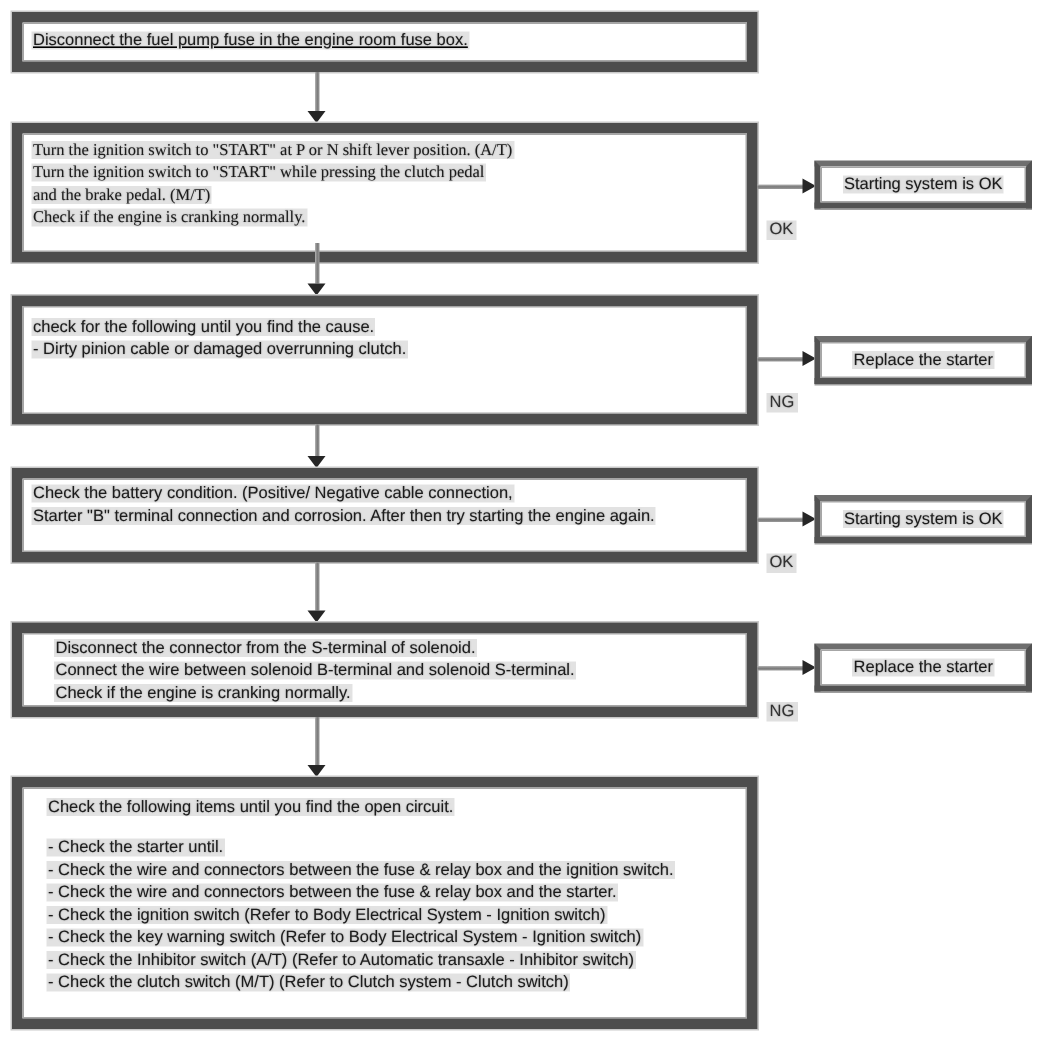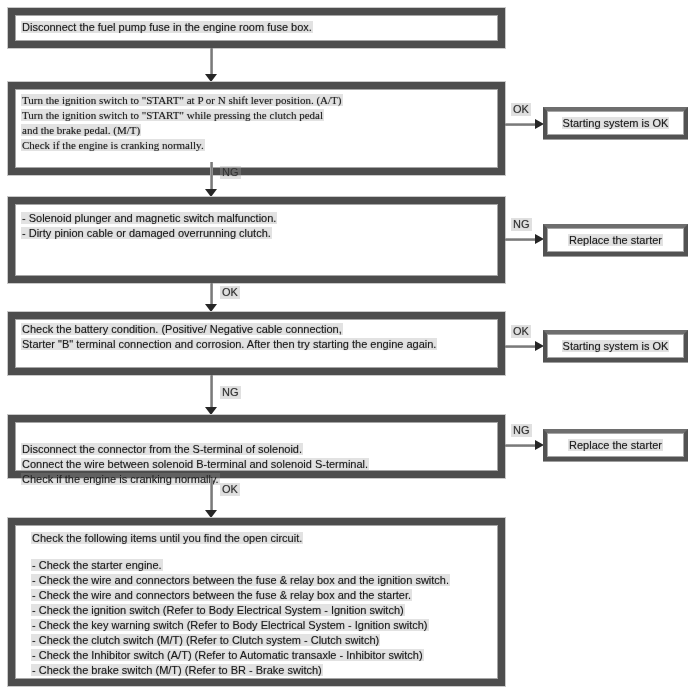--- a/index.html
+++ b/index.html
@@ -81,29 +81,30 @@
     border-left: 9px solid #262626;
   }
   .lbl {
     position: absolute;
     font-size: 11px;
     line-height: 13px;
     color: #323232;
     background: rgba(158,158,158,0.32);
     padding: 0 2px;
     text-shadow: 0 0 1px rgba(105,105,105,0.7);
+    margin-top: 44px;
   }
 </style>
 </head>
 <body>
 
 <div class="canvas">
 
   <div class="step-box" style="top:8px;height:40px;">
-    <div class="step-inner" style="padding-top:5px;">
+    <div class="step-inner" style="padding-top:5px;text-decoration:underline;">
       <div class="tline"><span>Disconnect the fuel pump fuse in the engine room fuse box.</span></div>
     </div>
   </div>
 
   <div class="vline" style="top:48px;height:26px;"></div>
   <div class="varrow" style="top:74px;"></div>
 
   <div class="step-box" style="top:82px;height:93px;font-family:Liberation Serif, serif;">
     <div class="step-inner">
       <div class="tline"><span>Turn the ignition switch to "START" at P or N shift lever position. (A/T)</span></div>
@@ -119,21 +120,21 @@
   <div class="result-box" style="top:107px;">
     <div class="tline"><span>Starting system is OK</span></div>
   </div>
 
   <div class="vline" style="top:162px;height:27px;"></div>
   <div class="varrow" style="top:189px;"></div>
   <div class="lbl" style="left:220px;top:166px;">NG</div>
 
   <div class="step-box" style="top:197px;height:86px;">
     <div class="step-inner" style="padding-top:7px;">
-      <div class="tline"><span>- Solenoid plunger and magnetic switch malfunction.</span></div>
+      <div class="tline"><span>check for the following until you find the cause.</span></div>
       <div class="tline"><span>- Dirty pinion cable or damaged overrunning clutch.</span></div>
     </div>
   </div>
 
   <div class="lbl" style="left:511px;top:218px;">NG</div>
   <div class="hline" style="top:238px;"></div>
   <div class="harrow" style="top:234px;"></div>
   <div class="result-box" style="top:224px;">
     <div class="tline"><span>Replace the starter</span></div>
   </div>
@@ -154,45 +155,44 @@
   <div class="harrow" style="top:341px;"></div>
   <div class="result-box" style="top:330px;">
     <div class="tline"><span>Starting system is OK</span></div>
   </div>
 
   <div class="vline" style="top:375px;height:32px;"></div>
   <div class="varrow" style="top:407px;"></div>
   <div class="lbl" style="left:220px;top:386px;">NG</div>
 
   <div class="step-box" style="top:415px;height:63px;">
-    <div class="step-inner" style="padding-top:20px;">
+    <div class="step-inner" style="padding-top:3px;margin-left:15px;">
       <div class="tline"><span>Disconnect the connector from the S-terminal of solenoid.</span></div>
       <div class="tline"><span>Connect the wire between solenoid B-terminal and solenoid S-terminal.</span></div>
       <div class="tline"><span>Check if the engine is cranking normally.</span></div>
     </div>
   </div>
 
   <div class="lbl" style="left:511px;top:424px;">NG</div>
   <div class="hline" style="top:444px;"></div>
   <div class="harrow" style="top:440px;"></div>
   <div class="result-box" style="top:429px;">
     <div class="tline"><span>Replace the starter</span></div>
   </div>
 
   <div class="vline" style="top:478px;height:32px;"></div>
   <div class="varrow" style="top:510px;"></div>
   <div class="lbl" style="left:220px;top:483px;">OK</div>
 
   <div class="step-box" style="top:518px;height:168px;">
     <div class="step-inner" style="padding-top:6px;padding-left:16px;">
       <div class="tline gap-after"><span>Check the following items until you find the open circuit.</span></div>
-      <div class="tline"><span>- Check the starter engine.</span></div>
+      <div class="tline"><span>- Check the starter until.</span></div>
       <div class="tline"><span>- Check the wire and connectors between the fuse &amp; relay box and the ignition switch.</span></div>
       <div class="tline"><span>- Check the wire and connectors between the fuse &amp; relay box and the starter.</span></div>
       <div class="tline"><span>- Check the ignition switch (Refer to Body Electrical System - Ignition switch)</span></div>
       <div class="tline"><span>- Check the key warning switch (Refer to Body Electrical System - Ignition switch)</span></div>
+      <div class="tline"><span>- Check the Inhibitor switch (A/T) (Refer to Automatic transaxle - Inhibitor switch)</span></div>
       <div class="tline"><span>- Check the clutch switch (M/T) (Refer to Clutch system - Clutch switch)</span></div>
-      <div class="tline"><span>- Check the Inhibitor switch (A/T) (Refer to Automatic transaxle - Inhibitor switch)</span></div>
-      <div class="tline"><span>- Check the brake switch (M/T) (Refer to BR - Brake switch)</span></div>
     </div>
   </div>
 
 </div>
 
 </body></html>

